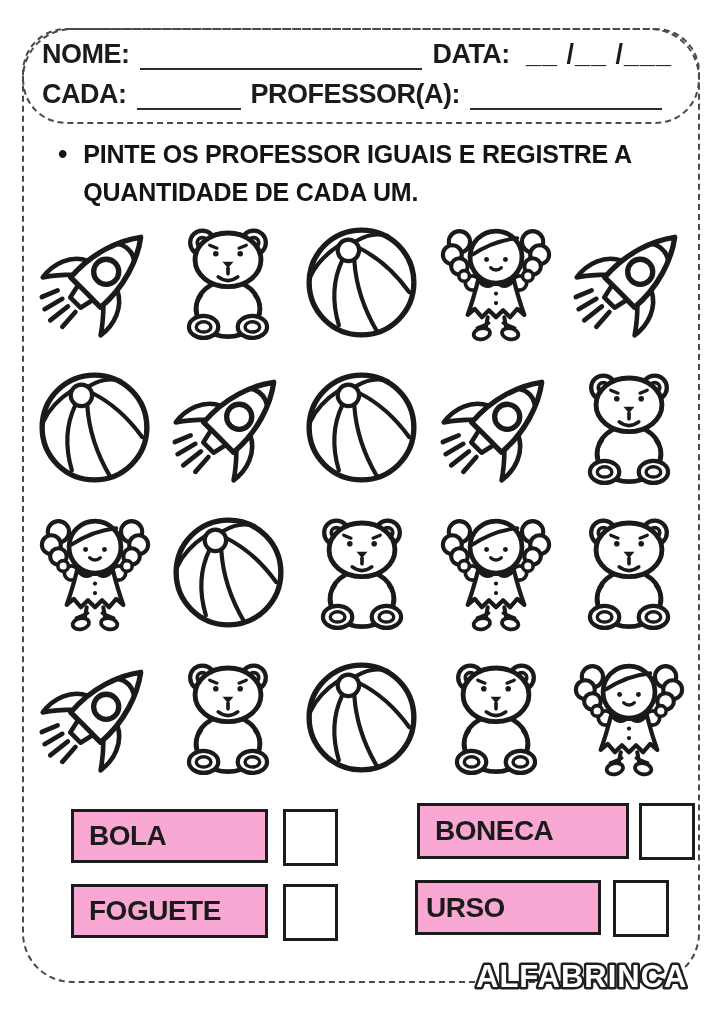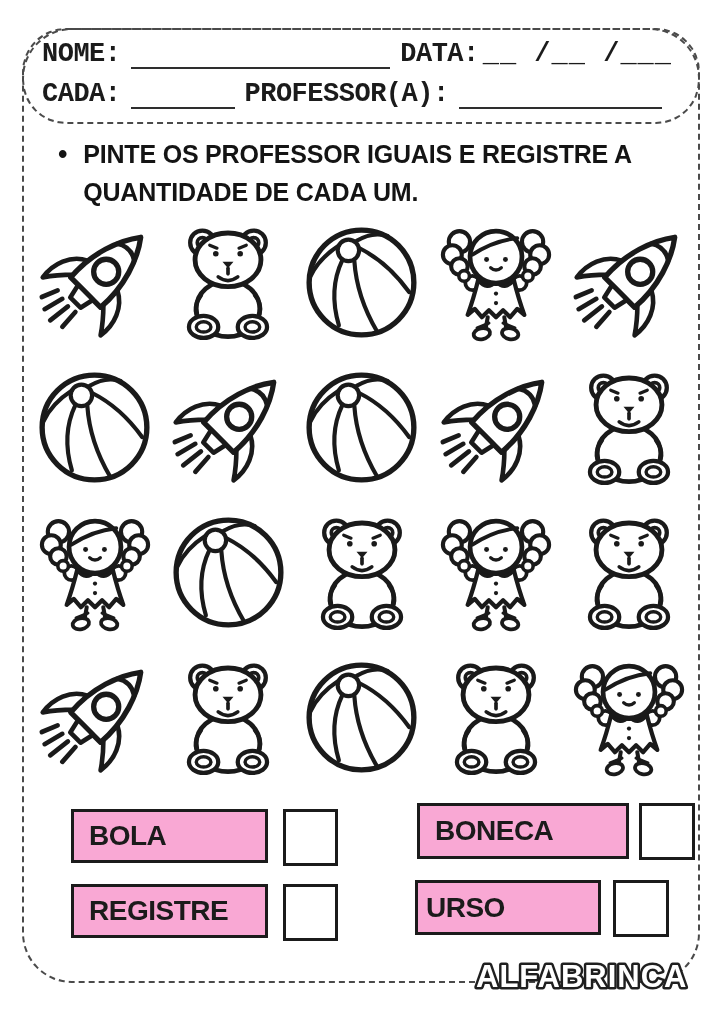--- a/index.html
+++ b/index.html
@@ -13,26 +13,26 @@
     border:2px dashed #4a4a4a;border-radius:50px;box-sizing:border-box;
     pointer-events:none;
   }
   
   .header-box{
     position:absolute;left:22px;top:28px;width:678px;height:96px;
     border:2px dashed #4a4a4a;border-radius:44px;box-sizing:border-box;
     padding:11px 26px 0 18px;display:flex;flex-direction:column;justify-content:space-between;
     padding-bottom:12px;
   }
-  .header-row{display:flex;align-items:flex-start;font-size:27px;font-weight:600;letter-spacing:-0.5px;line-height:1;font-family:Liberation Mono, monospace;}
+  .header-row{display:flex;align-items:center;font-size:27px;font-weight:600;letter-spacing:-0.5px;line-height:1;}
   .hlabel{white-space:nowrap;padding-bottom:2px;}
   .fill-line{border-bottom:2.5px solid #2e2e2e;height:26px;margin:0 10px;}
   .grow{flex:1;}
   .short{width:104px;flex:none;}
-  .date-blanks{white-space:nowrap;font-weight:600;padding-bottom:2px;margin-left:4px;letter-spacing:1px;}
+  .date-blanks{white-space:nowrap;font-weight:600;padding-bottom:2px;margin-left:16px;letter-spacing:1px;}
   
   .instruction{position:absolute;left:58px;top:136px;width:600px;display:flex;gap:16px;
     font-size:25px;font-weight:600;letter-spacing:-0.2px;line-height:1.5;color:#141414;}
   .bullet{font-size:27px;line-height:1.4;}
   
   .toy-grid{
     position:absolute;left:28px;top:210px;width:668px;height:580px;
     display:grid;grid-template-columns:repeat(5,1fr);grid-template-rows:repeat(4,1fr);
     place-items:center;
   }
@@ -203,21 +203,21 @@
 
   <div class="answer-row ans-bola">
     <div class="label-box">
       <span>BOLA</span>
     </div>
     <div class="count-box"></div>
   </div>
 
   <div class="answer-row ans-foguete">
     <div class="label-box">
-      <span>REGISTRE</span>
+      <span>FOGUETE</span>
     </div>
     <div class="count-box"></div>
   </div>
 
   <div class="answer-row ans-boneca">
     <div class="label-box">
       <span>BONECA</span>
     </div>
     <div class="count-box"></div>
   </div>

